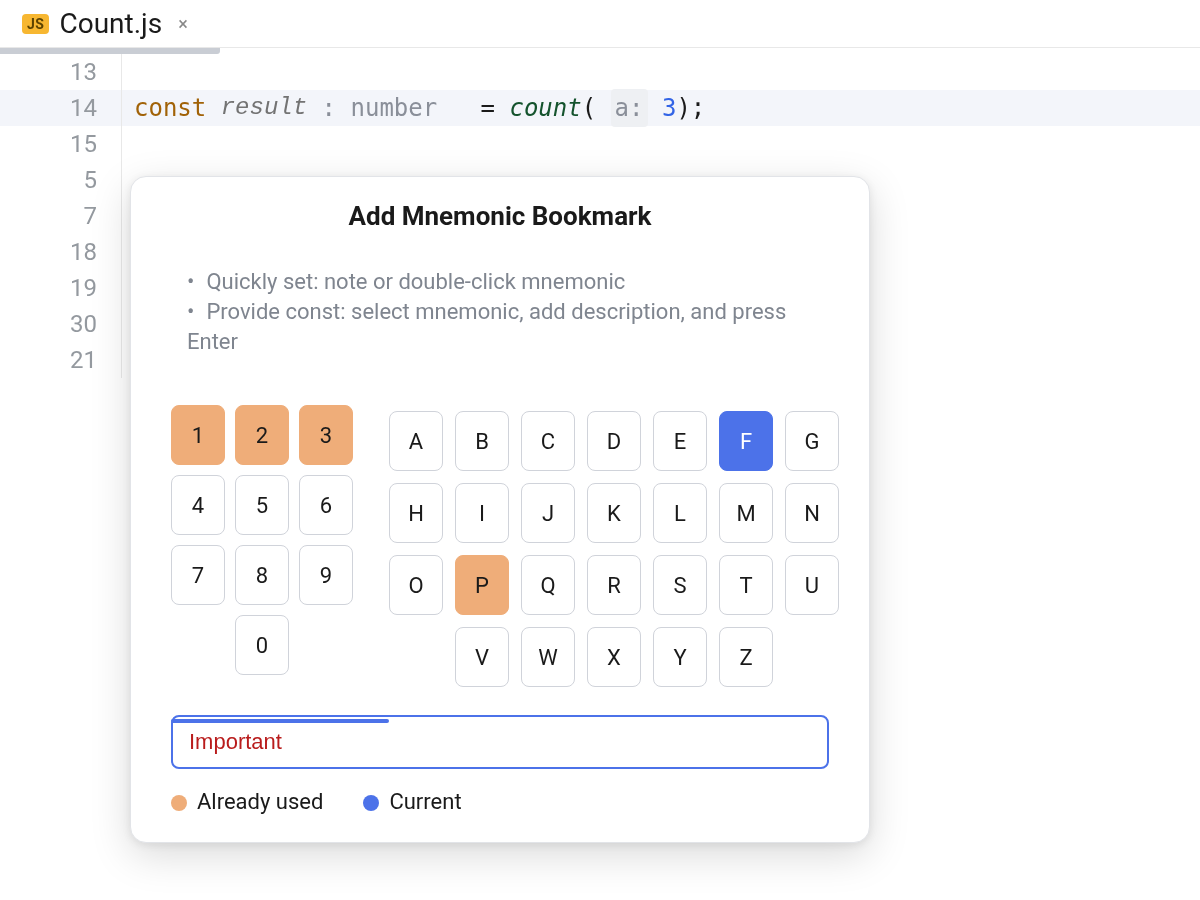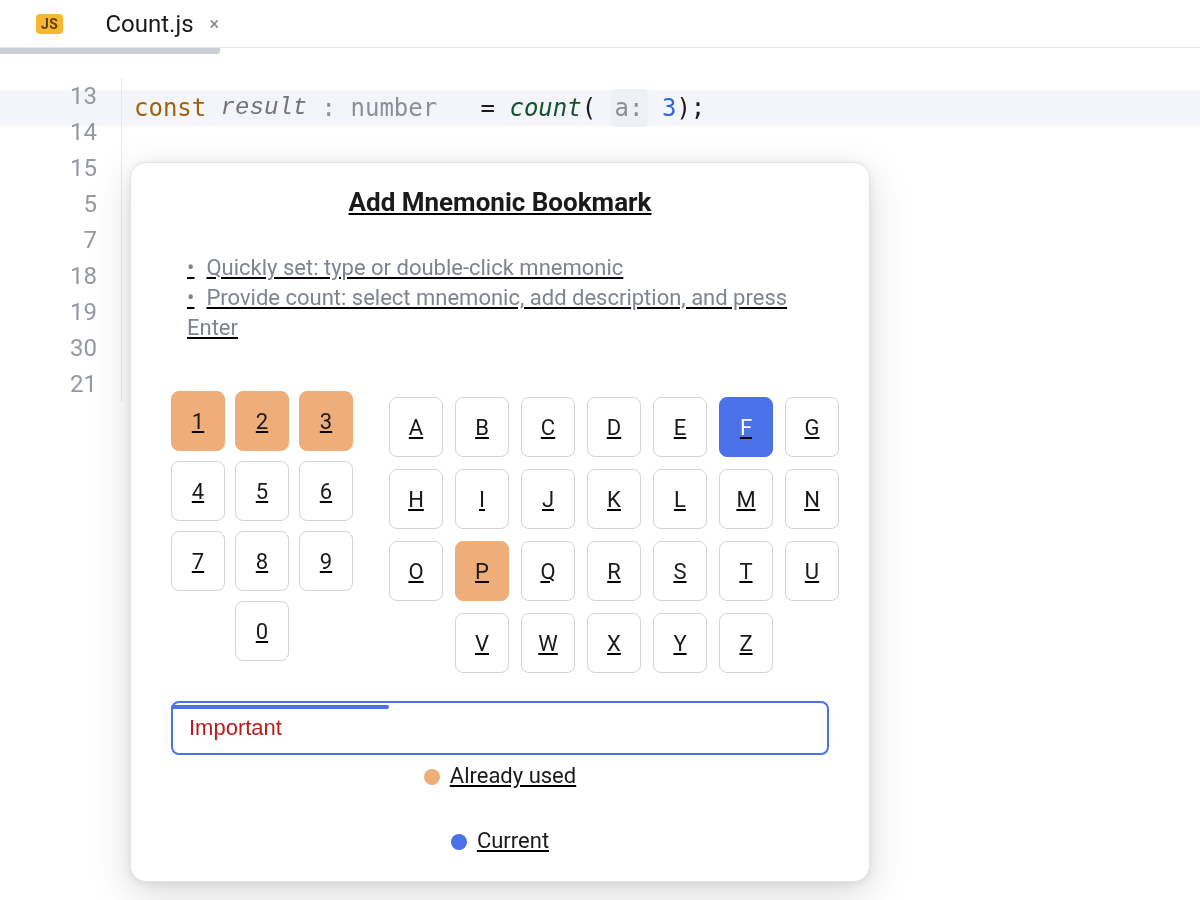--- a/index.html
+++ b/index.html
@@ -8,41 +8,40 @@
     background: #fff;
     width: 1200px;
     height: 900px;
     overflow: hidden;
   }
   .tabbar {
     display: flex;
     align-items: center;
     height: 48px;
     border-bottom: 1px solid #e8e8e8;
-    padding-left: 24px;
+    padding-left: 10px;
   }
   .tab {
     display: flex;
     align-items: center;
     gap: 10px;
     padding: 6px 12px;
   }
   .js-badge {
     background: #f7b731;
     color: #5b4200;
     font-size: 14px;
     font-weight: 700;
     padding: 2px 5px;
     border-radius: 4px;
     letter-spacing: 0.5px;
   }
   .tab-name {
-    font-size: 24px;
-    color: #1a1a1a;
-    margin-left: 32px;
+    font-size: 28px;
+    color: #1a1a1a;
   }
   .tab-close {
     color: #888;
     font-size: 18px;
     cursor: pointer;
     margin-left: 6px;
   }
   .progressbar {
     height: 6px;
     background: transparent;
@@ -58,21 +57,20 @@
     position: relative;
   }
   .gutter {
     width: 122px;
     text-align: right;
     padding-right: 24px;
     border-right: 1px solid #e8e8e8;
     color: #94999f;
     font-size: 24px;
     font-family: -apple-system, BlinkMacSystemFont, "Segoe UI", Roboto, sans-serif;
-    margin-top: 24px;
   }
   .gutter-line {
     height: 36px;
     line-height: 36px;
   }
   .code {
     flex: 1;
     font-family: "SF Mono", Menlo, Consolas, monospace;
     font-size: 24px;
     line-height: 36px;
@@ -97,29 +95,28 @@
   .ident { color: #737373; font-style: italic; font-family: Liberation Mono, monospace; }
   .type-hint { color: #8a8f99; }
   .type-hint-box { background: #eef0f3; border-radius:4px; padding:1px 4px;}
   .op { color: #1a1a1a; }
   .fn { color: #14532d; font-style: italic; }
   .param-hint { color: #8a8f99;}
   .num { color: #3264e6; }
 
   .popup {
     position: absolute;
-    top: 162px;
+    top: 176px;
     left: 130px;
     width: 740px;
     background: #fff;
     border-radius: 16px;
     box-shadow: 0 12px 40px rgba(0,0,0,0.15), 0 2px 8px rgba(0,0,0,0.08);
     border: 1px solid #e2e4e8;
     padding: 24px 40px 28px;
-    text-decoration: underline;
   }
   .popup-title {
     text-align: center;
     font-size: 26px;
     font-weight: 700;
     color: #1a1a1a;
     margin-bottom: 36px;
   }
   .hints {
     color: #7f858f;
@@ -186,25 +183,24 @@
     position: absolute;
     top:-2px; left:0;
     width: 218px;
     height: 4px;
     background: #4c72e9;
     border-radius:3px;
   }
   .legend {
     display: flex;
     gap: 40px;
-    margin-top: 8px;
+    margin-top: 20px;
     font-size: 22px;
     color: #1a1a1a;
     align-items:center;
-    flex-direction:column;
   }
   .dot {
     width: 16px; height: 16px;
     border-radius: 50%;
     display: inline-block;
     margin-right: 10px;
     vertical-align: middle;
   }
   .dot.orange { background: #efad79; }
   .dot.blue { background: #4c72e9; }
@@ -263,22 +259,22 @@
     <div class="code-line"></div>
     <div class="code-line"></div>
     <div class="code-line"></div>
     <div class="code-line"></div>
   </div>
 </div>
 
 <div class="popup">
   <div class="popup-title">Add Mnemonic Bookmark</div>
   <ul class="hints" id="hints">
-      <li>Quickly set: type or double-click mnemonic</li>
-      <li>Provide count: select mnemonic, add description, and press Enter</li>
+      <li>Quickly set: note or double-click mnemonic</li>
+      <li>Provide const: select mnemonic, add description, and press Enter</li>
     </ul>
 
   <div class="keypad-row">
     <div class="kp kp-digits" id="digits">
         <div class="kbtn used">1</div>
         <div class="kbtn used">2</div>
         <div class="kbtn used">3</div>
         <div class="kbtn">4</div>
         <div class="kbtn">5</div>
         <div class="kbtn">6</div>

